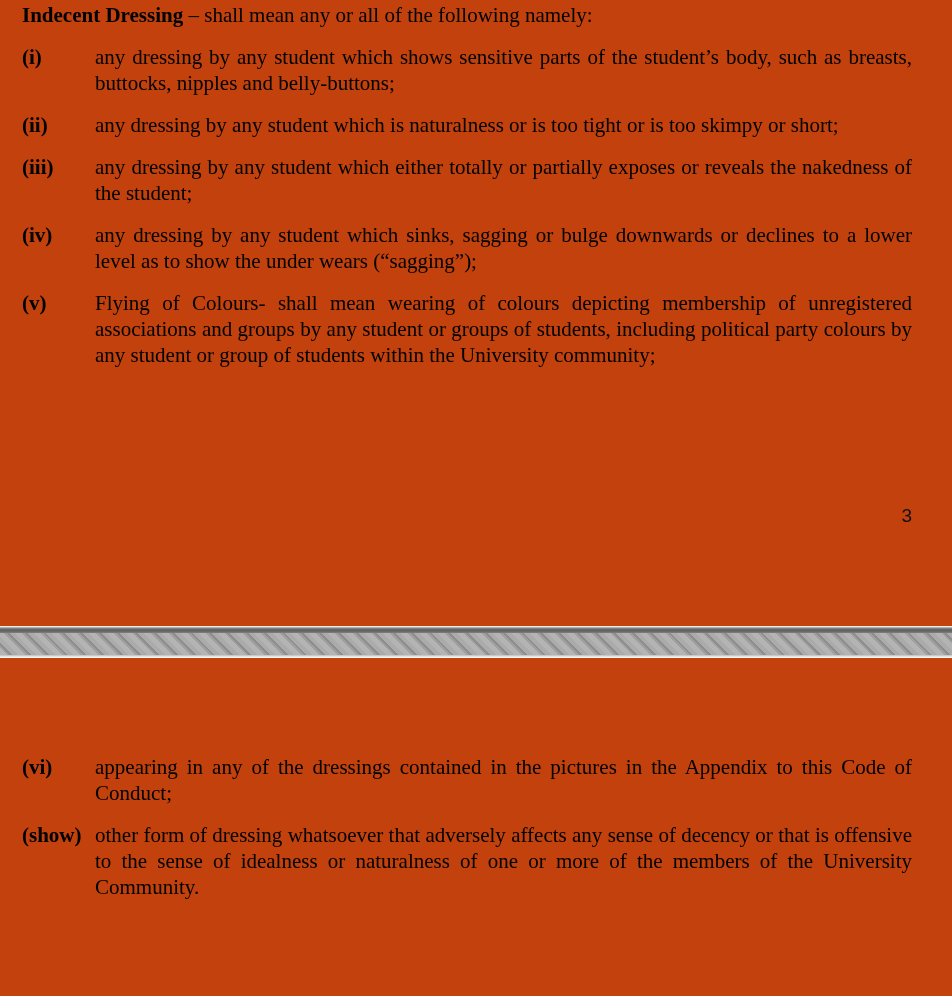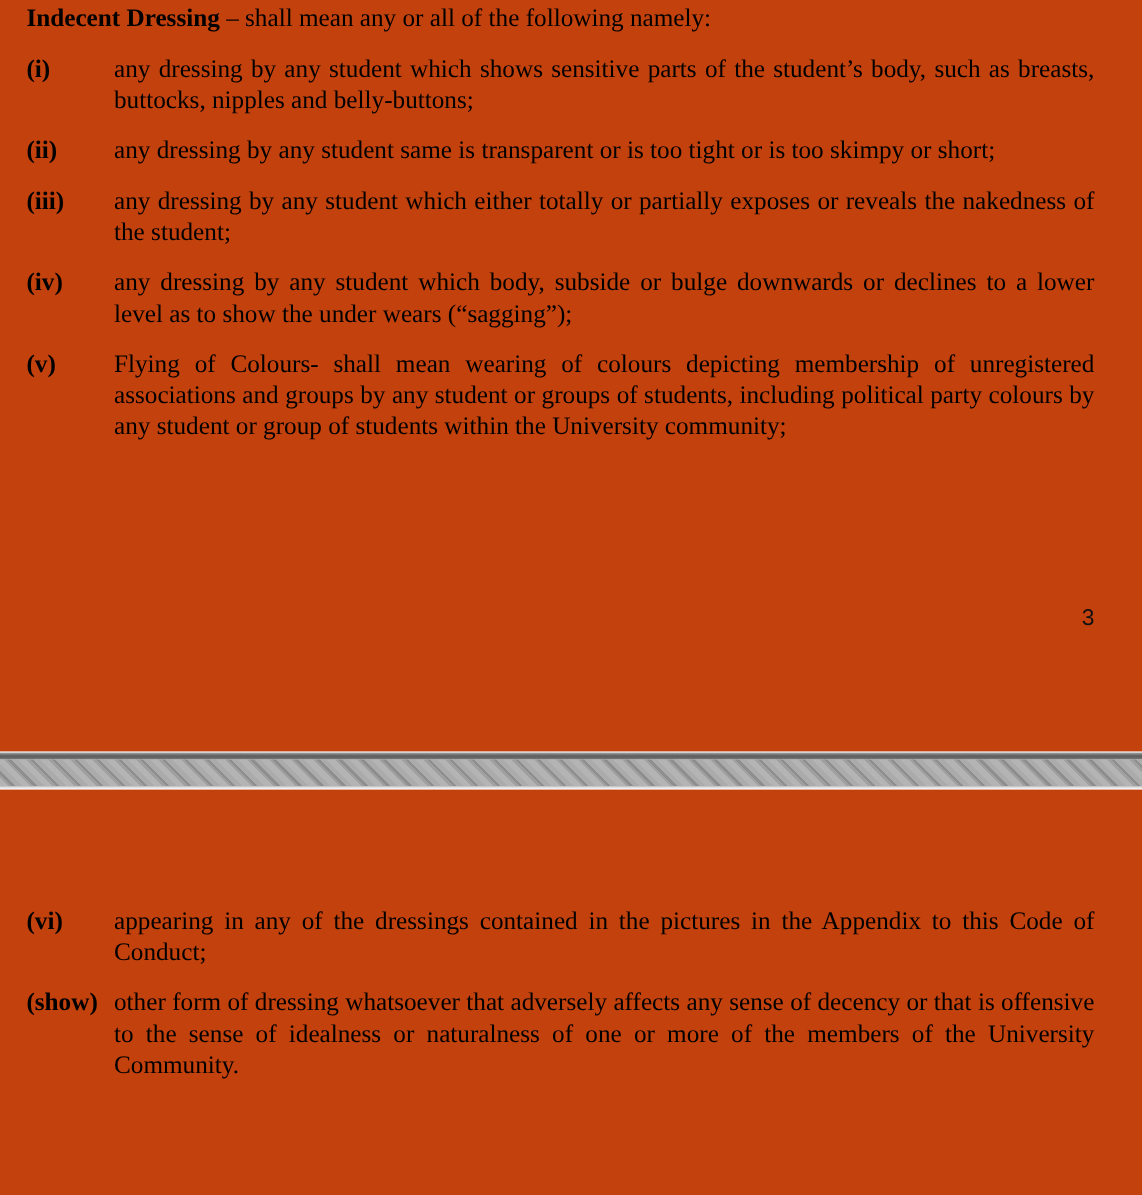--- a/index.html
+++ b/index.html
@@ -143,31 +143,31 @@
       <span class="heading-term">Indecent Dressing</span><span class="heading-rest"> – shall mean any or all of the following namely:</span>
     </p>
 
     <div class="clause">
       <div class="clause-marker">(i)</div>
       <div class="clause-text">any dressing by any student which shows sensitive parts of the student’s body, such as breasts, buttocks, nipples and belly-buttons;</div>
     </div>
 
     <div class="clause">
       <div class="clause-marker">(ii)</div>
-      <div class="clause-text">any dressing by any student same is transparent or is too tight or is too skimpy or short;</div>
+      <div class="clause-text">any dressing by any student which is naturalness or is too tight or is too skimpy or short;</div>
     </div>
 
     <div class="clause">
       <div class="clause-marker">(iii)</div>
       <div class="clause-text">any dressing by any student which either totally or partially exposes or reveals the nakedness of the student;</div>
     </div>
 
     <div class="clause">
       <div class="clause-marker">(iv)</div>
-      <div class="clause-text">any dressing by any student which body, subside or bulge downwards or declines to a lower level as to show the under wears (“sagging”);</div>
+      <div class="clause-text">any dressing by any student which sinks, sagging or bulge downwards or declines to a lower level as to show the under wears (“sagging”);</div>
     </div>
 
     <div class="clause">
       <div class="clause-marker">(v)</div>
       <div class="clause-text">Flying of Colours- shall mean wearing of colours depicting membership of unregistered associations and groups by any student or groups of students, including political party colours by any student or group of students within the University community;</div>
     </div>
 
   </div>
 
   <div class="page-number-row">3</div>

